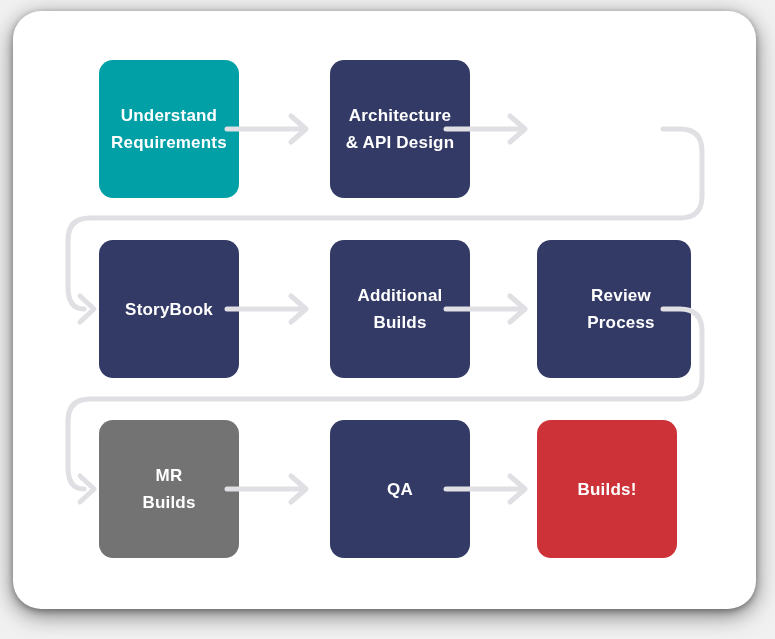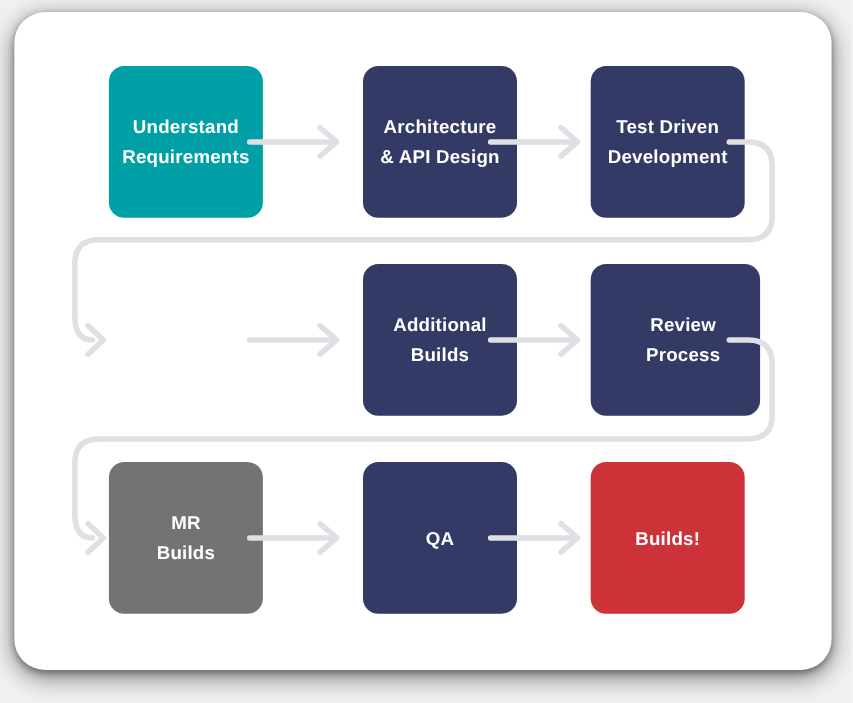--- a/index.html
+++ b/index.html
@@ -96,23 +96,22 @@
   </svg>
 
   <div class="node r1 c1" style="background: rgb(0, 160, 166); color: rgb(255, 255, 255);">
     <span>Understand
 Requirements</span>
   </div>
   <div class="node r1 c2" style="background: rgb(51, 58, 102); color: rgb(255, 255, 255);">
     <span>Architecture
 &amp; API Design</span>
   </div>
-  <div class="node r1 c3" style="background: rgb(51, 58, 102); color: rgb(255, 255, 255);">
-    <span>Test Driven
-Development</span>
+  <div class="node r2 c1" style="background: rgb(51, 58, 102); color: rgb(255, 255, 255);">
+    <span>StoryBook</span>
   </div>
   <div class="node r2 c2" style="background: rgb(51, 58, 102); color: rgb(255, 255, 255);">
     <span>Additional
 Builds</span>
   </div>
   <div class="node r2 c3" style="background: rgb(51, 58, 102); color: rgb(255, 255, 255); padding-left: 14px;">
     <span>Review
 Process</span>
   </div>
   <div class="node r3 c1" style="background: #737373; color: rgb(255, 255, 255);">

